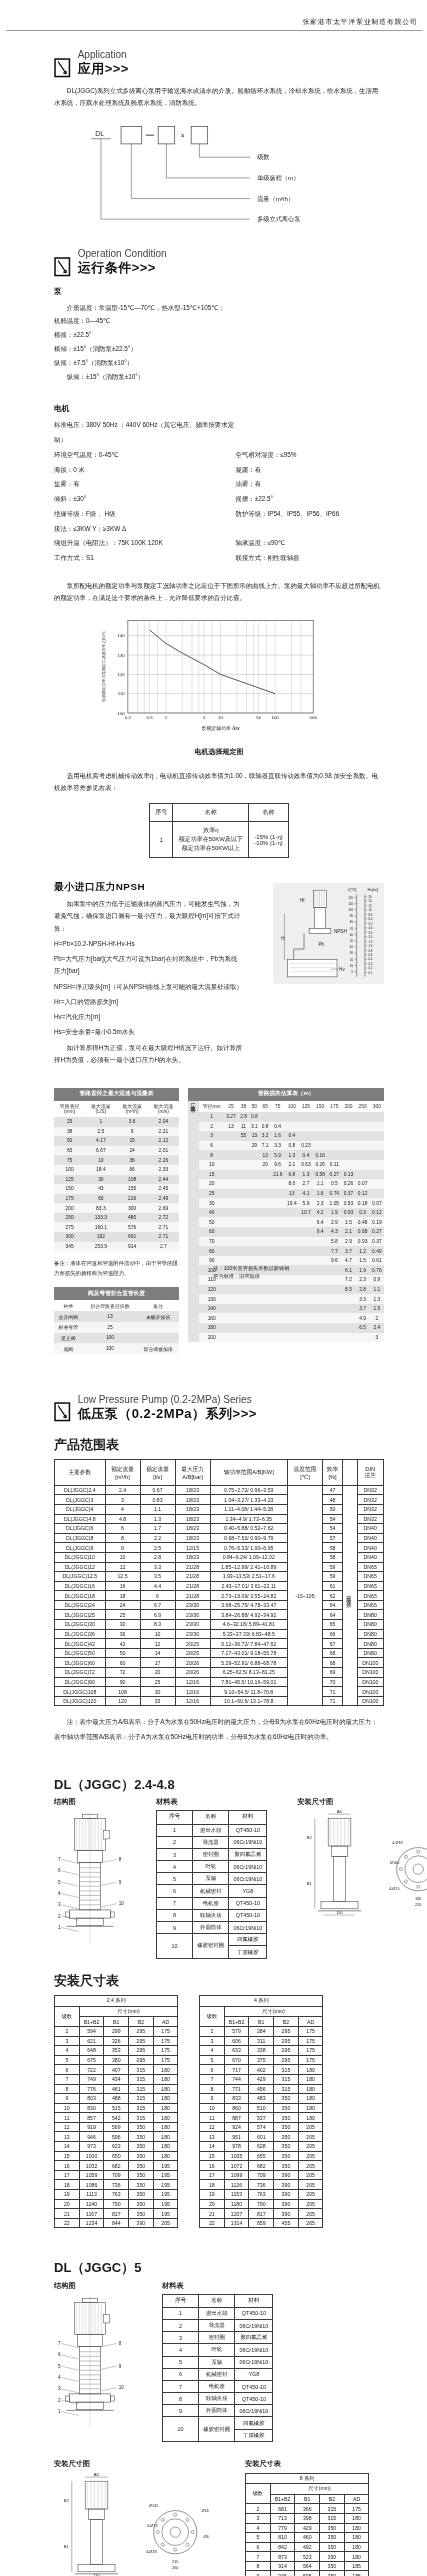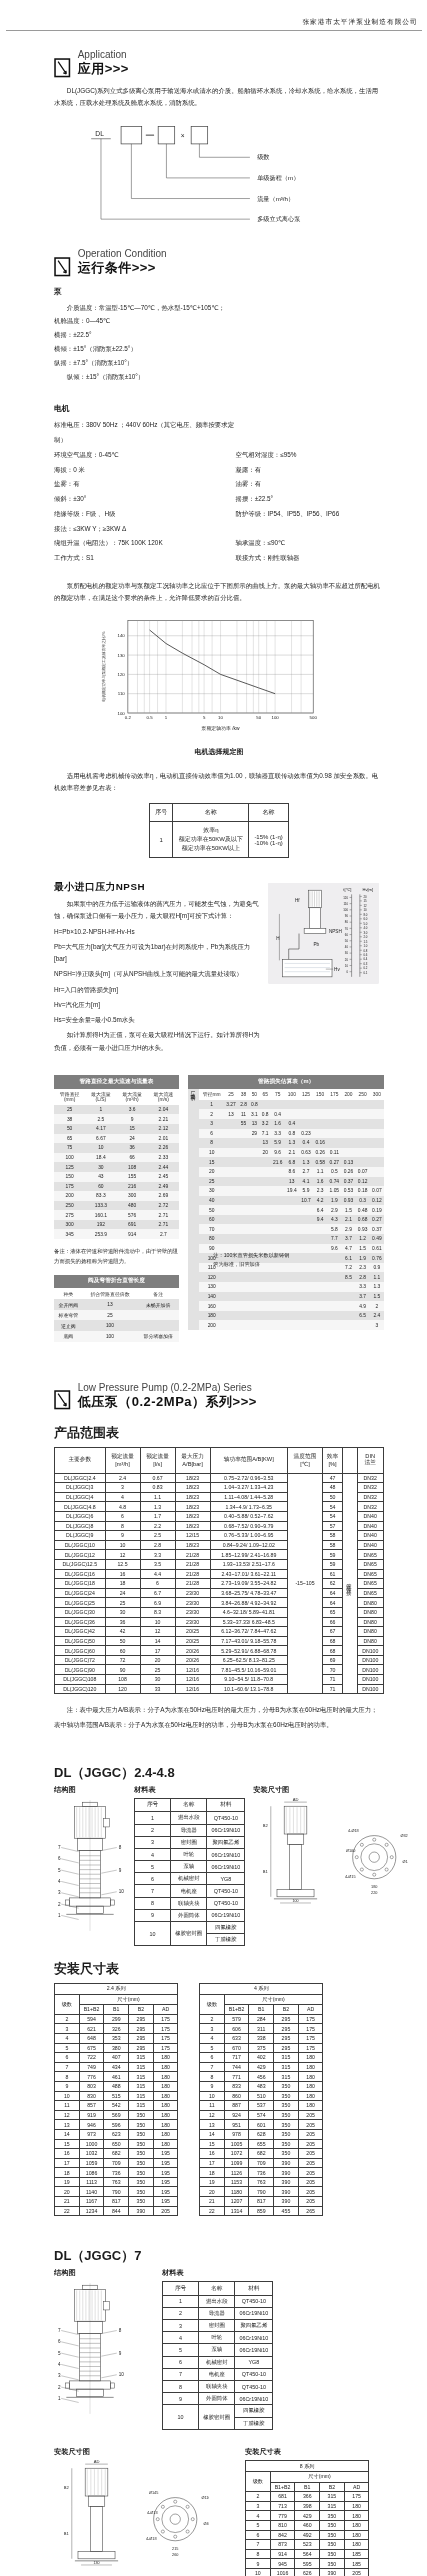--- a/index.html
+++ b/index.html
@@ -41,21 +41,21 @@
   
   .gbar{background:#7e7e7e;color:#fff;text-align:center;font-size:5.7px;font-weight:bold;
         padding:2.6px 0;}
   .t-gray{width:100%;}
   .t-gray th{font-size:4.9px;padding:2.6px 1px;background:#fff;color:#333;font-weight:normal;}
   .t-gray td{font-size:4.9px;text-align:center;padding:2.3px 1px;}
   .t-gray tbody tr:nth-child(odd) td{background:#e2e2e2;}
   .t-gray tbody tr:nth-child(even) td{background:#f6f6f6;}
   .fig-label{font-size:7.2px;font-weight:bold;margin:2.1px 0 3.1px 0;}
   .sec-title{font-size:13px;font-weight:bold;margin:33px 0 1px 0;}
-  .row-flex{display:flex;gap:8px;align-items:flex-start;}
+  .row-flex{display:flex;gap:30px;align-items:flex-start;}
   .npsh-panel{background:#efeef0;border-radius:1.5px;}
   .note-sm{font-size:5.4px;line-height:1.8;}
   .loss-wrap{position:relative;display:flex;}
   .loss-note{position:absolute;left:25px;bottom:61px;width:77px;font-size:5.2px;line-height:1.7;}
   .vlab{writing-mode:vertical-lr;letter-spacing:1px;font-size:5.2px;display:flex;align-items:center;
         padding:0 2.1px;background:#e2e2e2;}
   .heading-b{font-size:13px;font-weight:bold;margin:13.4px 0 5.2px 0;}
 </style>
 </head>
 <body>
@@ -1640,21 +1640,21 @@
                   <td>455</td>
                   <td>265</td>
                 </tr>
               </tbody>
             </table>
           </div>
       </div>
     </section>
 
     <section>
-      <div class="sec-title" style="margin-top:31px;">DL（JGGC）7</div>
+      <div class="sec-title" style="margin-top:31px;">DL（JGGC）5</div>
       <div class="row-flex" style="gap:36px;">
         <div>
           <div class="fig-label">结构图</div>
           <div><svg xmlns="http://www.w3.org/2000/svg" width="72" height="135" viewBox="0 0 140 262">
                 <line x1="70" y1="4" x2="70" y2="258" stroke="#999" stroke-width="0.6"></line>
                 <rect x="55" y="8" width="30" height="8" fill="none" stroke="#444" stroke-width="1.1"></rect>
                 <rect x="40" y="16" width="60" height="62" fill="none" stroke="#444" stroke-width="1.1"></rect>
                 <line x1="44" y1="18" x2="44" y2="76" stroke="#888" stroke-width="0.5"></line>
                 <line x1="50" y1="18" x2="50" y2="76" stroke="#888" stroke-width="0.5"></line>
                 <line x1="56" y1="18" x2="56" y2="76" stroke="#888" stroke-width="0.5"></line>

